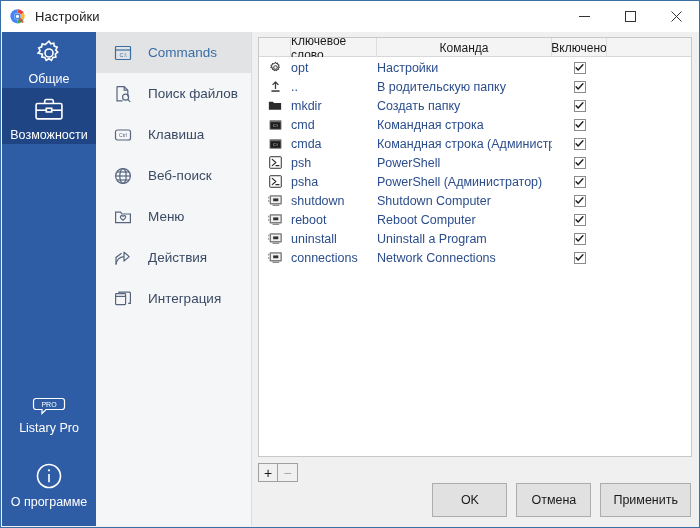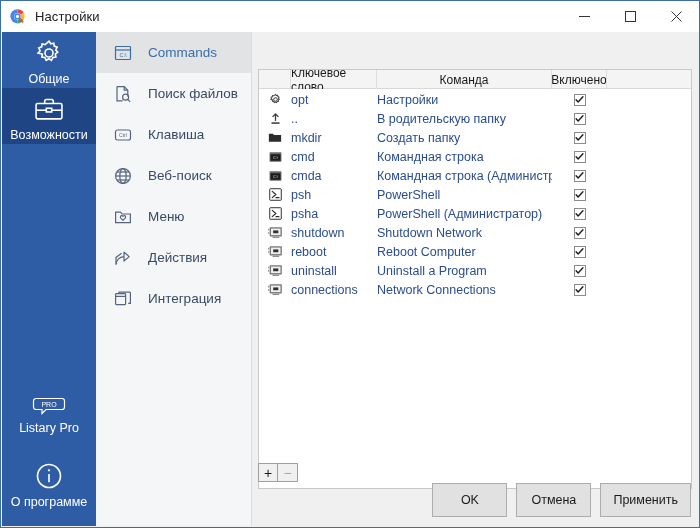--- a/index.html
+++ b/index.html
@@ -52,21 +52,21 @@
     color:#3a4a63;font-size:13.5px;box-sizing:border-box;
   }
   .sn-item.active{background:#e2e3e5;color:#3a6ea5;}
   .sn-ico{width:22px;height:22px;margin-right:14px;flex:0 0 auto;display:flex;align-items:center;justify-content:center;}
   
   .content{
     position:absolute;left:251px;top:31px;right:1px;bottom:1px;background:#f0f0f0;
   }
   .table-wrap{
     position:absolute;left:6px;top:5px;right:6px;height:420px;
-    background:#ffffff;border:1px solid #c8c8c8;box-sizing:border-box;overflow:hidden;margin-top:32px;
+    background:#ffffff;border:1px solid #c8c8c8;box-sizing:border-box;overflow:hidden;
   }
   .thead{
     display:flex;height:19px;background:#f4f4f4;border-bottom:1px solid #d8d8d8;
     box-sizing:border-box;
   }
   .th{
     font-size:12px;color:#1a1a1a;display:flex;align-items:center;justify-content:center;
     border-right:1px solid #dedede;box-sizing:border-box;height:19px;overflow:hidden;
   }
   .th.c0{width:32px;border-right:1px solid #dedede;}
@@ -423,21 +423,21 @@
               <svg width="15" height="13" viewBox="0 0 18 15">
                 <rect x="2" y="1.2" width="14.6" height="11" rx="0.8" fill="#787878"></rect>
                 <rect x="3.6" y="2.8" width="11.4" height="7.8" fill="#f0f0f0"></rect>
                 <rect x="6.2" y="5" width="6.2" height="3.4" fill="#303030"></rect>
                 <line x1="0.8" y1="3" x2="0.8" y2="5" stroke="#787878" stroke-width="1.1"></line>
                 <line x1="0.8" y1="7" x2="0.8" y2="9" stroke="#787878" stroke-width="1.1"></line>
                 <rect x="5.4" y="12.6" width="8" height="1.3" fill="#787878"></rect>
               </svg>
             </div>
             <div class="td c1">shutdown</div>
-            <div class="td c2">Shutdown Network</div>
+            <div class="td c2">Shutdown Computer</div>
             <div class="td c3">
               <span class="chk">
                 <svg width="9" height="9" viewBox="0 0 10 10">
                   <path d="M1.2 5.2l2.3 2.6L8.8 1.9" fill="none" stroke="#1a1a1a" stroke-width="1.5" stroke-linecap="round" stroke-linejoin="round"></path>
                 </svg>
               </span>
             </div>
             <div class="td c4"></div>
           </div>
           <div class="trow">

